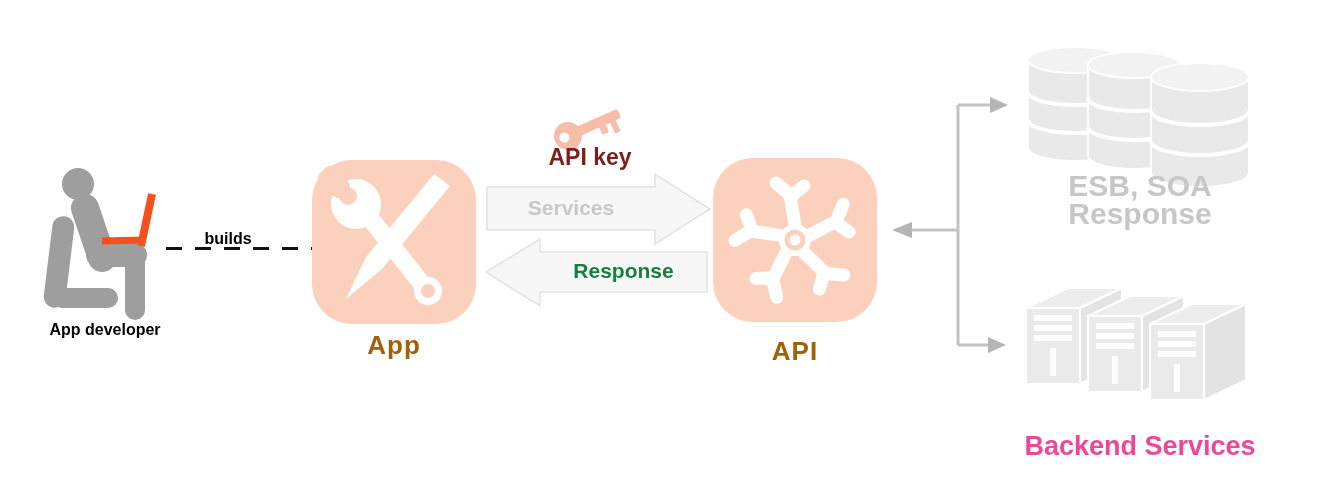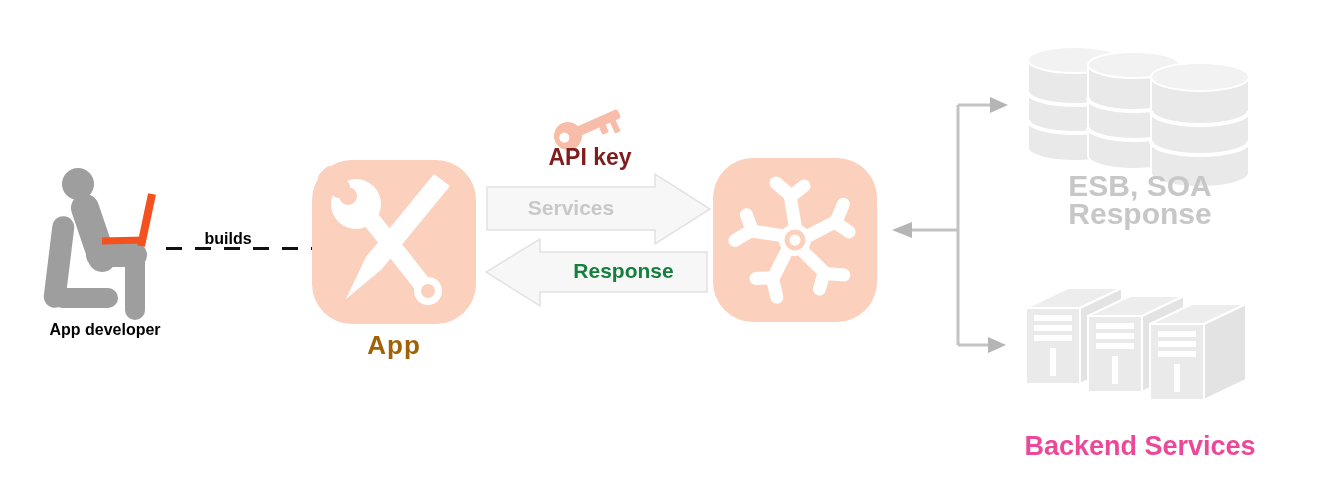--- a/index.html
+++ b/index.html
@@ -79,20 +79,21 @@
     <g stroke="#fff" stroke-width="13" stroke-linecap="round" stroke-linejoin="round" fill="none">
       <path d="M82,67 L77,37 L63,25 M77,39 L91,28"></path>
       <path d="M82,67 L77,37 L63,25 M77,39 L91,28" transform="rotate(72 82 82)"></path>
       <path d="M82,67 L77,37 L63,25 M77,39 L91,28" transform="rotate(144 82 82)"></path>
       <path d="M82,67 L77,37 L63,25 M77,39 L91,28" transform="rotate(216 82 82)"></path>
       <path d="M82,67 L77,37 L63,25 M77,39 L91,28" transform="rotate(288 82 82)"></path>
     </g>
     <circle cx="82" cy="82" r="16" fill="#fff"></circle>
     <circle cx="82" cy="82" r="8" fill="none" stroke="#FBD0BC" stroke-width="5"></circle>
   </svg>
+  <div class="lbl lbl-gray api-label">API</div>
 
   <svg class="abs" style="left:878px;top:88px" width="145" height="270" viewBox="0 0 145 270">
     <g stroke="#C3C3C3" stroke-width="3" fill="none">
       <path d="M80,17 L80,257"></path>
       <path d="M80,17 L112,17"></path>
       <path d="M80,142 L34,142"></path>
       <path d="M80,257 L110,257"></path>
     </g>
     <g fill="#B5B5B5" stroke="none">
       <polygon points="112,9 112,25 130,17"></polygon>

